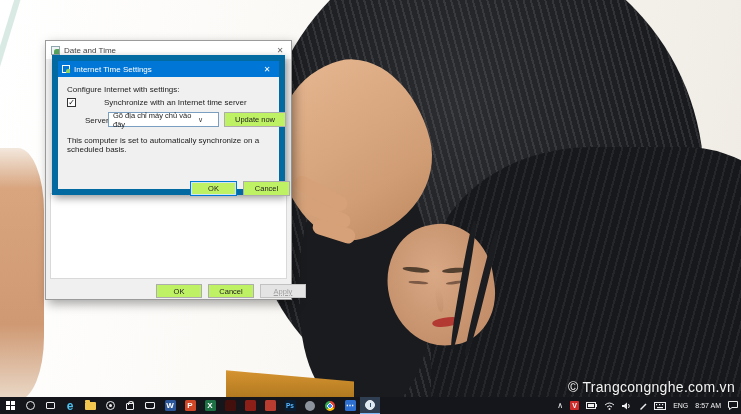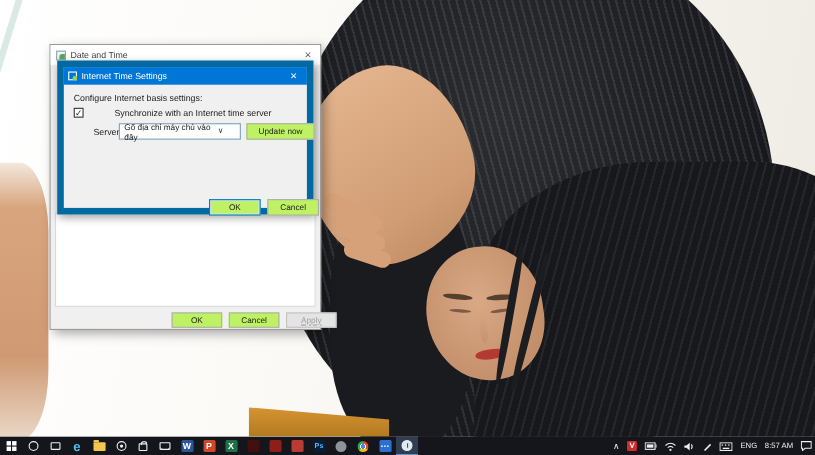--- a/index.html
+++ b/index.html
@@ -160,50 +160,52 @@
     </div>
     <div class="face-strand fs1"></div>
     <div class="face-strand fs2"></div>
     <div class="hand"></div>
     <div class="finger f1"></div>
     <div class="finger f2"></div>
     <div class="finger f3"></div>
     <div class="table"></div>
   </div>
 
+  <div class="watermark">© Trangcongnghe.com.vn</div>
 
   <div class="dt-window">
     <div class="dt-titlebar">
       <span class="dlg-ico"></span>
       <span class="dt-title">Date and Time</span>
       <span class="dt-close">✕</span>
     </div>
     <div class="dt-white"></div>
     <button class="win-btn dt-ok">OK</button>
     <button class="win-btn dt-cancel">Cancel</button>
     <button class="win-btn dt-apply">Apply</button>
   </div>
 
   <div class="its-window">
     <div class="its-titlebar">
       <span class="its-ico"></span>
       <span class="its-title">Internet Time Settings</span>
       <span class="its-close">✕</span>
     </div>
-    <div class="its-text cfg">Configure Internet basis settings:</div>
+    <div class="its-text cfg">Configure Internet with settings:</div>
     <div class="sync-row">
       <span class="checkbox">✓</span>
       <span class="sync-label">Synchronize with an Internet time server</span>
     </div>
     <div class="its-text server-label">Server:</div>
     <div class="server-select">
       <span>Gõ địa chỉ máy chủ vào đây</span>
       <span class="sel-chev">∨</span>
     </div>
     <button class="win-btn update-btn">Update now</button>
+    <div class="its-text sched">This computer is set to automatically synchronize on a scheduled basis.</div>
     <button class="win-btn its-ok">OK</button>
     <button class="win-btn its-cancel">Cancel</button>
   </div>
 
   <div class="taskbar">
     <div class="tb-left">
       <div class="tb-icon">
         <span class="win-logo">
             <span></span>
             <span></span>

